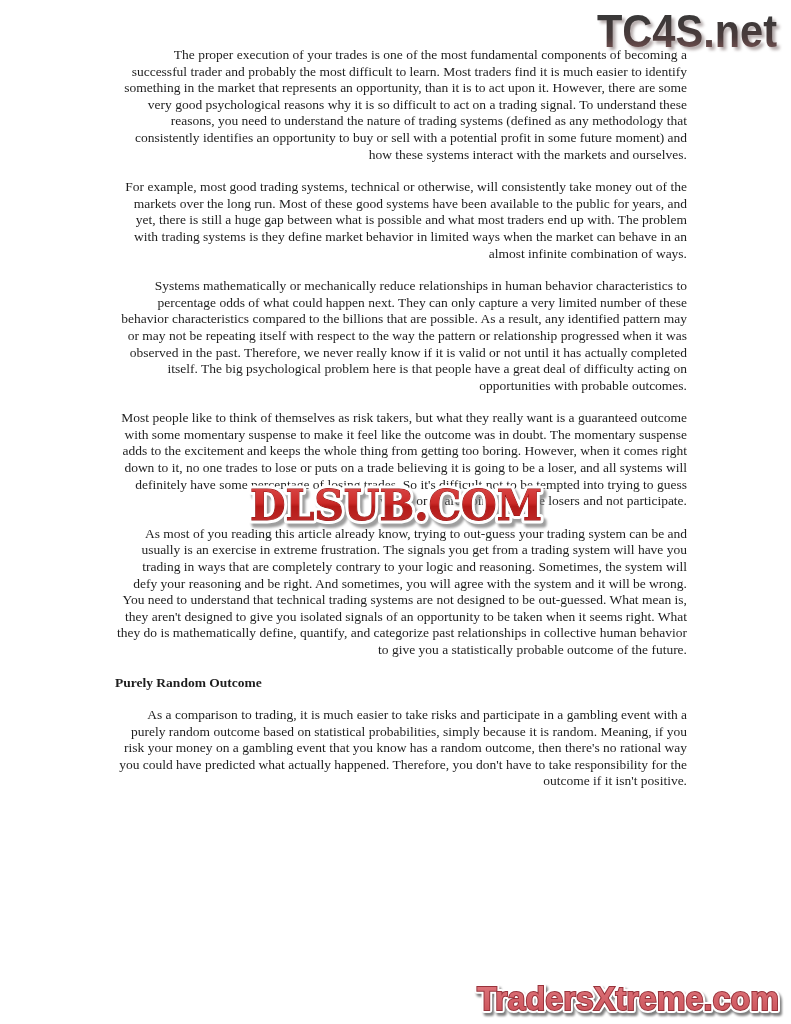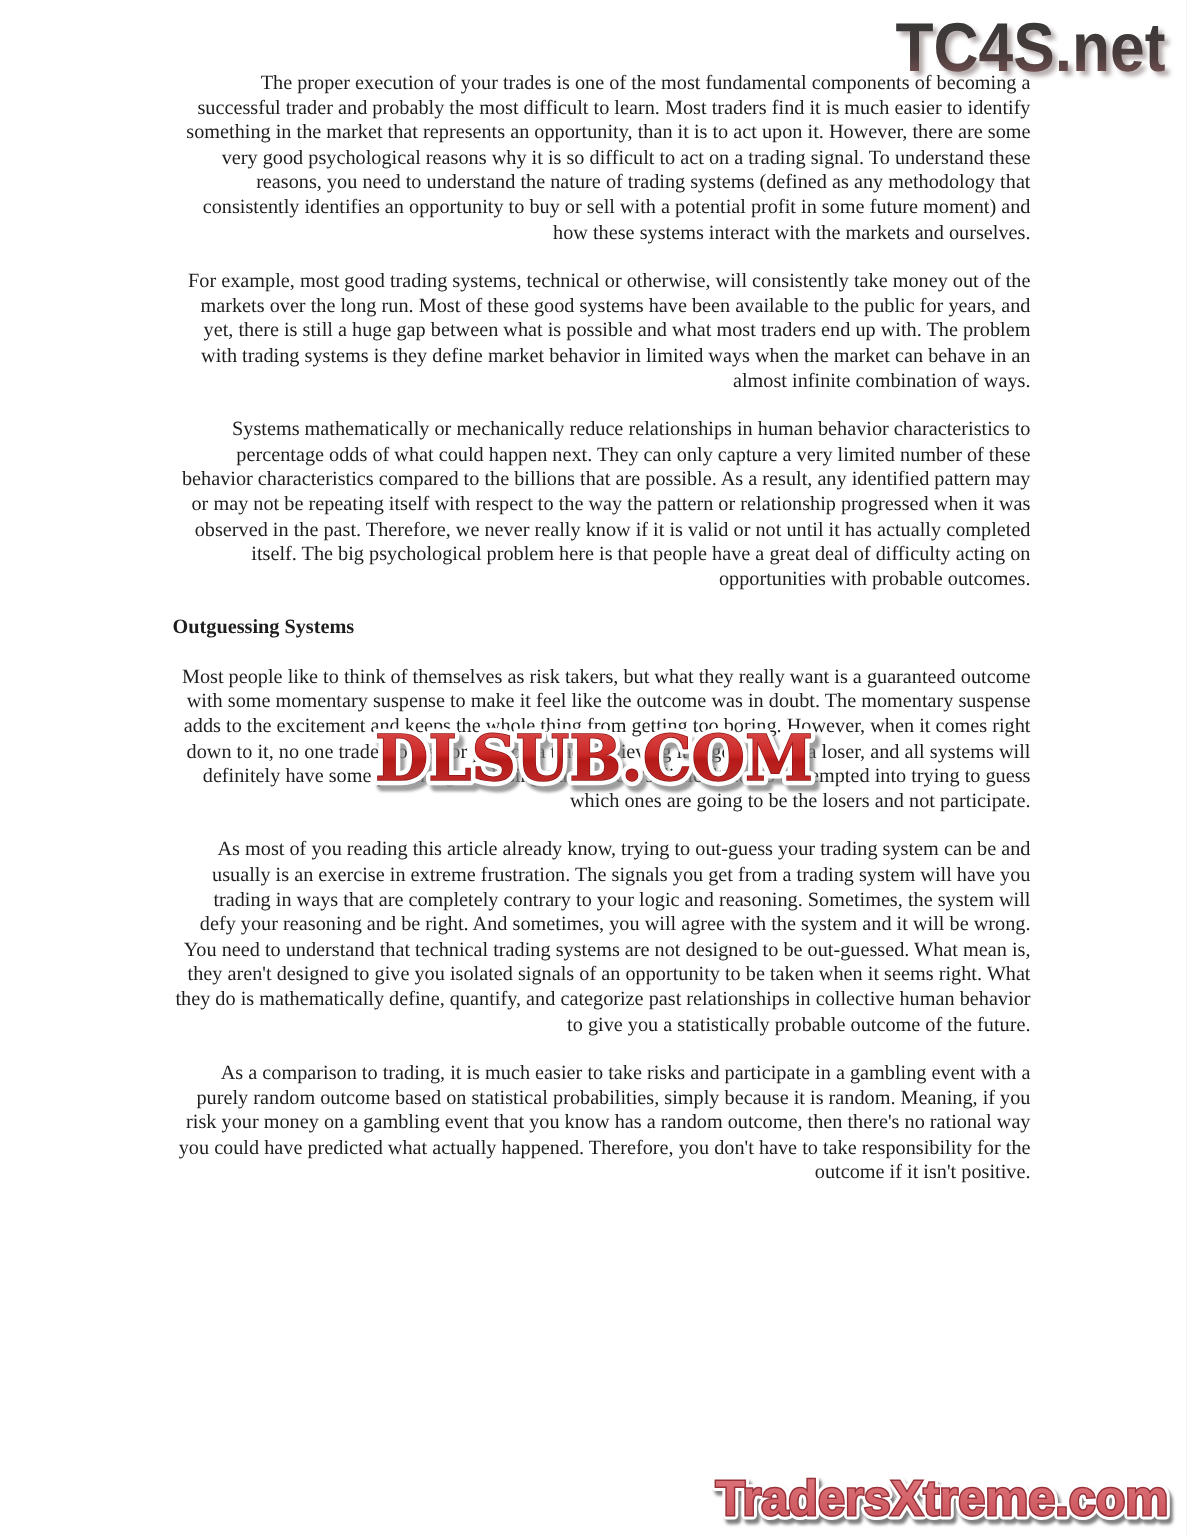--- a/index.html
+++ b/index.html
@@ -75,23 +75,23 @@
         </linearGradient>
       </defs>
       <text x="0" y="44" font-family="'Liberation Sans', sans-serif" font-weight="bold" font-size="46" fill="url(#gTC)" textLength="180" lengthAdjust="spacingAndGlyphs">TC4S.net</text>
     </svg>
   </div>
 
   <div class="content">
     <p>The proper execution of your trades is one of the most fundamental components of becoming a successful trader and probably the most difficult to learn. Most traders find it is much easier to identify something in the market that represents an opportunity, than it is to act upon it. However, there are some very good psychological reasons why it is so difficult to act on a trading signal. To understand these reasons, you need to understand the nature of trading systems (defined as any methodology that consistently identifies an opportunity to buy or sell with a potential profit in some future moment) and how these systems interact with the markets and ourselves.</p>
     <p>For example, most good trading systems, technical or otherwise, will consistently take money out of the markets over the long run. Most of these good systems have been available to the public for years, and yet, there is still a huge gap between what is possible and what most traders end up with. The problem with trading systems is they define market behavior in limited ways when the market can behave in an almost infinite combination of ways.</p>
     <p>Systems mathematically or mechanically reduce relationships in human behavior characteristics to percentage odds of what could happen next. They can only capture a very limited number of these behavior characteristics compared to the billions that are possible. As a result, any identified pattern may or may not be repeating itself with respect to the way the pattern or relationship progressed when it was observed in the past. Therefore, we never really know if it is valid or not until it has actually completed itself. The big psychological problem here is that people have a great deal of difficulty acting on opportunities with probable outcomes.</p>
-    <h2>Outguessing Systems</h2>
     <p>Most people like to think of themselves as risk takers, but what they really want is a guaranteed outcome with some momentary suspense to make it feel like the outcome was in doubt. The momentary suspense adds to the excitement and keeps the whole thing from getting too boring. However, when it comes right down to it, no one trades to lose or puts on a trade believing it is going to be a loser, and all systems will definitely have some percentage of losing trades. So it's difficult not to be tempted into trying to guess which ones are going to be the losers and not participate.</p>
     <p>As most of you reading this article already know, trying to out-guess your trading system can be and usually is an exercise in extreme frustration. The signals you get from a trading system will have you trading in ways that are completely contrary to your logic and reasoning. Sometimes, the system will defy your reasoning and be right. And sometimes, you will agree with the system and it will be wrong. You need to understand that technical trading systems are not designed to be out-guessed. What mean is, they aren't designed to give you isolated signals of an opportunity to be taken when it seems right. What they do is mathematically define, quantify, and categorize past relationships in collective human behavior to give you a statistically probable outcome of the future.</p>
+    <h2>Purely Random Outcome</h2>
     <p>As a comparison to trading, it is much easier to take risks and participate in a gambling event with a purely random outcome based on statistical probabilities, simply because it is random. Meaning, if you risk your money on a gambling event that you know has a random outcome, then there's no rational way you could have predicted what actually happened. Therefore, you don't have to take responsibility for the outcome if it isn't positive.</p>
   </div>
 
   <div class="dlsub-watermark">
     <svg width="312" height="62" viewBox="0 0 312 62">
       <defs>
         <linearGradient id="gDL" x1="0" y1="0" x2="0" y2="1">
           <stop offset="0" stop-color="#dd5050"></stop>
           <stop offset="0.45" stop-color="#cc2a28"></stop>
           <stop offset="0.52" stop-color="#b51a18"></stop>

